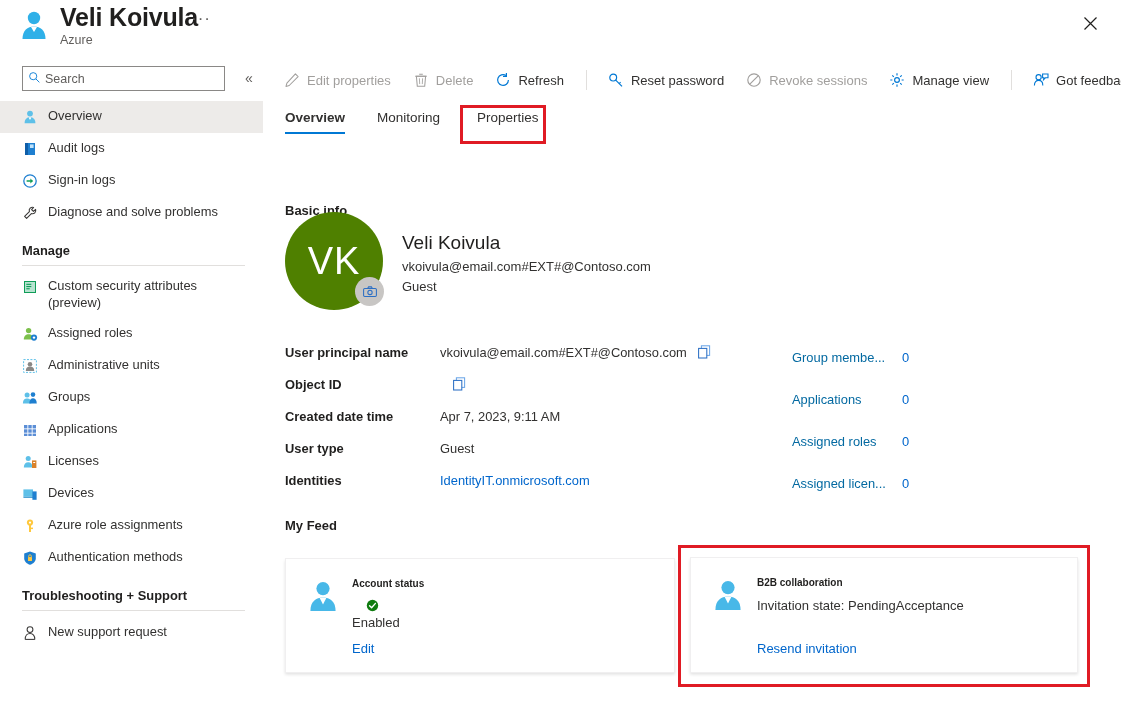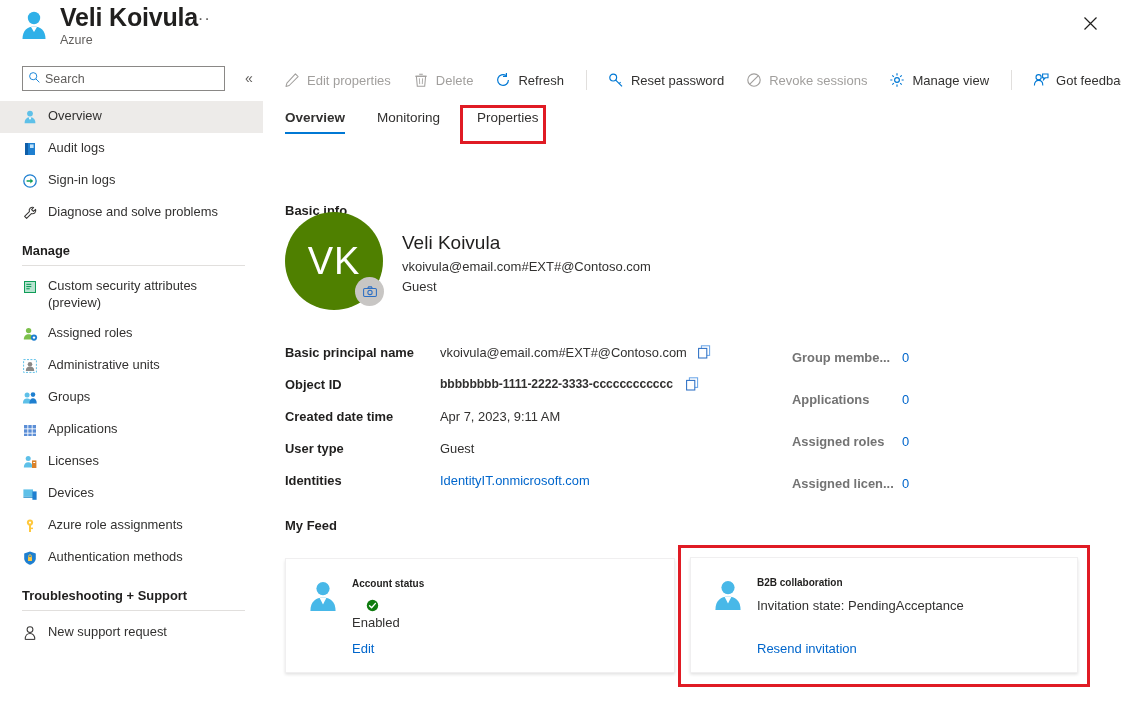--- a/index.html
+++ b/index.html
@@ -131,21 +131,21 @@
   .prow { display: flex; align-items: center; height: 32px; }
   .pkey { width: 155px; font-size: 12.9px; font-weight: bold; color: #201f1e; }
   .pval { font-size: 12.9px; color: #323130; white-space: nowrap; }
   .pval.small { font-size: 12.2px; font-weight: bold; letter-spacing: -0.1px; }
   .pval.link { color: #0066cc; cursor: pointer; }
   .copy-ico { width: 16px; height: 16px; margin-left: 9px; cursor: pointer; display: block; }
 
   .counts { position: absolute; left: 792px; top: 336px; }
   .crow { display: flex; align-items: center; height: 42px; }
   .ckey {
-    width: 110px; font-size: 12.9px; font-weight: bold; color: #737373;
+    width: 110px; font-size: 12.9px; font-weight: normal; color: #0369a1;
     overflow: hidden; white-space: nowrap;
   }
   .cval { font-size: 12.9px; color: #0066cc; cursor: pointer; }
 
   
   .card {
     position: absolute; background: #fff; border: 1px solid #f0eff0;
     box-shadow: 0 1.5px 3px rgba(0,0,0,0.12);
   }
   #card-account { left: 285px; top: 558px; width: 390px; height: 115px; }
@@ -482,32 +482,31 @@
   </div>
 
   <div class="ident">
     <div class="nm">Veli Koivula</div>
     <div class="upn">vkoivula@email.com#EXT#@Contoso.com</div>
     <div class="ut">Guest</div>
   </div>
 
   <div class="props">
     <div class="prow">
-      <span class="pkey">Basic principal name</span>
+      <span class="pkey">User principal name</span>
       <span class="pval">vkoivula@email.com#EXT#@Contoso.com</span>
       <span class="copy-ico">
         <svg viewBox="0 0 16 16" width="16" height="16">
           <rect x="5.4" y="1.8" width="8.2" height="9.6" fill="none" stroke="#6ba6e8" stroke-width="1.05"></rect>
           <rect x="2.6" y="4.4" width="8.2" height="9.6" fill="#ffffff" stroke="#2c6fc4" stroke-width="1.05"></rect>
         </svg>
       </span>
     </div>
     <div class="prow">
       <span class="pkey">Object ID</span>
-      <span class="pval small">bbbbbbbb-1111-2222-3333-cccccccccccc</span>
       <span class="copy-ico" style="margin-left:11px">
         <svg viewBox="0 0 16 16" width="16" height="16">
           <rect x="5.4" y="1.8" width="8.2" height="9.6" fill="none" stroke="#6ba6e8" stroke-width="1.05"></rect>
           <rect x="2.6" y="4.4" width="8.2" height="9.6" fill="#ffffff" stroke="#2c6fc4" stroke-width="1.05"></rect>
         </svg>
       </span>
     </div>
     <div class="prow">
       <span class="pkey">Created date time</span>
       <span class="pval">Apr 7, 2023, 9:11 AM</span>

